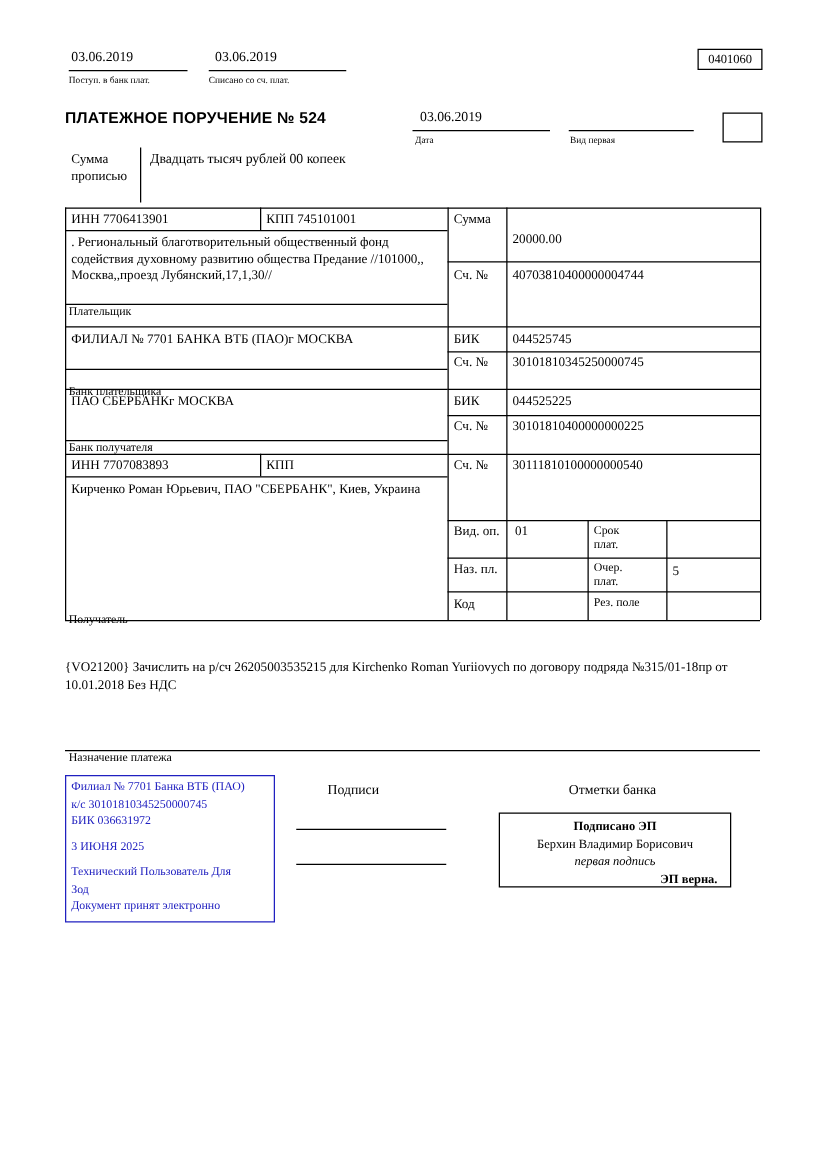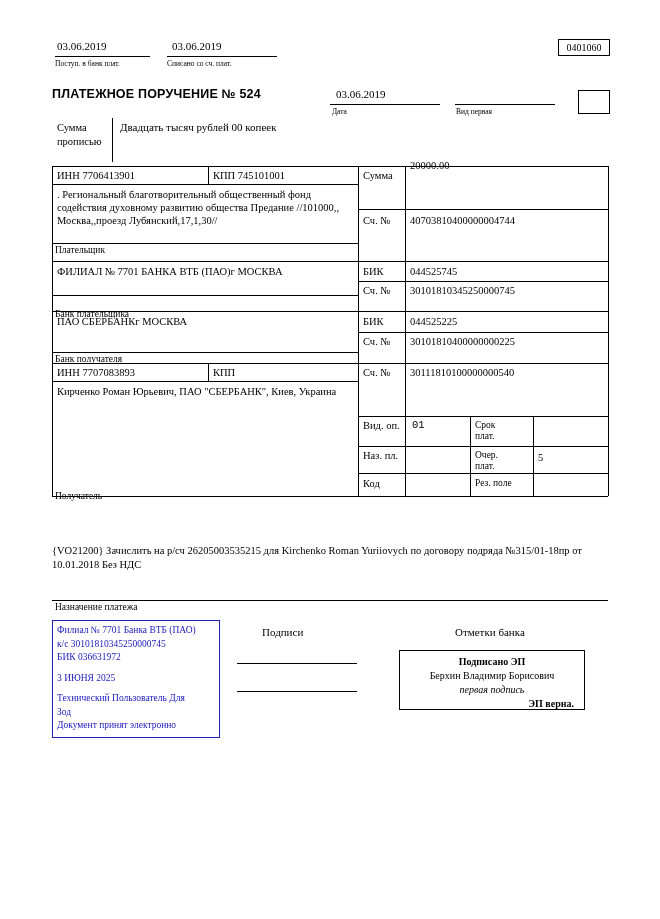--- a/index.html
+++ b/index.html
@@ -159,21 +159,21 @@
     <span>ИНН</span>
     <span>7706413901</span>
   </div>
   <div class="cell" style="left:213px; top:169px;">
     <span>КПП</span>
     <span>745101001</span>
   </div>
   <div class="line-h" style="left:52px; top:184px; width:306px;"></div>
 
   <div class="cell" style="left:363px; top:169px;">Сумма</div>
-  <div class="cell" style="left:410px; top:159px;text-align:right;">20000.00</div>
+  <div class="cell" style="left:410px; top:185px;text-align:right;">20000.00</div>
   <div class="line-h" style="left:358px; top:209px; width:250px;"></div>
 
   <div class="cell" style="left:57px; top:188px; width:294px;">. Региональный благотворительный общественный фонд содействия духовному развитию общества Предание //101000,, Москва,,проезд Лубянский,17,1,30//</div>
   <div class="line-h" style="left:52px; top:243px; width:306px;"></div>
   <div class="under-label" style="left:55px; top:245px;">Плательщик</div>
 
   <div class="cell" style="left:363px; top:214px;">Сч. №</div>
   <div class="cell" style="left:410px; top:214px;">40703810400000004744</div>
   <div class="line-h" style="left:358px; top:261px; width:250px;"></div>
 
@@ -221,37 +221,37 @@
   <div class="line-h" style="left:52px; top:496px; width:556px;"></div>
   <div class="under-label" style="left:55px; top:491px;">Получатель</div>
 
   <div class="line-h" style="left:358px; top:446px; width:250px;"></div>
   <div class="line-h" style="left:358px; top:473px; width:250px;"></div>
 
   <div class="line-v" style="left:470px; top:416px; height:80px;"></div>
   <div class="line-v" style="left:533px; top:416px; height:80px;"></div>
 
   <div class="cell" style="left:363px; top:419px;">Вид. оп.</div>
-  <div class="cell" style="left:412px; top:419px;font-family:Liberation Mono, monospace;">01</div>
+  <div class="cell" style="left:412px; top:419px;">01</div>
   <div class="cell" style="left:475px; top:419px; font-size:9.5px;">Срок</div>
   <div class="cell" style="left:475px; top:430px; font-size:9.5px;">плат.</div>
   <div class="cell" style="left:538px; top:419px;"></div>
 
   <div class="cell" style="left:363px; top:449px;">Наз. пл.</div>
   <div class="cell" style="left:412px; top:449px;"></div>
   <div class="cell" style="left:475px; top:449px; font-size:9.5px;">Очер.</div>
   <div class="cell" style="left:475px; top:460px; font-size:9.5px;">плат.</div>
   <div class="cell" style="left:538px; top:451px;">5</div>
 
   <div class="cell" style="left:363px; top:477px;">Код</div>
   <div class="cell" style="left:412px; top:477px;"></div>
   <div class="cell" style="left:475px; top:477px; font-size:9.5px;">Рез. поле</div>
   <div class="cell" style="left:538px; top:477px;"></div>
 
-  <div class="purpose-text" style="left:52px; top:528px;margin-top:16px;">{VO21200} Зачислить на р/сч 26205003535215 для Kirchenko Roman Yuriiovych по договору подряда №315/01-18пр от 10.01.2018 Без НДС</div>
+  <div class="purpose-text" style="left:52px; top:528px;">{VO21200} Зачислить на р/сч 26205003535215 для Kirchenko Roman Yuriiovych по договору подряда №315/01-18пр от 10.01.2018 Без НДС</div>
   <div class="line-h" style="left:52px; top:600px; width:556px;"></div>
   <div class="under-label" style="left:55px; top:602px;">Назначение платежа</div>
 
   <div class="abs" style="left:262px; top:626px; font-size:11px;">Подписи</div>
   <div class="abs" style="left:455px; top:626px; font-size:11px;">Отметки банка</div>
 
   <div class="rule" style="left:237px; top:663px; width:120px;"></div>
   <div class="rule" style="left:237px; top:691px; width:120px;"></div>
 
   <div class="stamp" style="left:52px; top:620px;">

